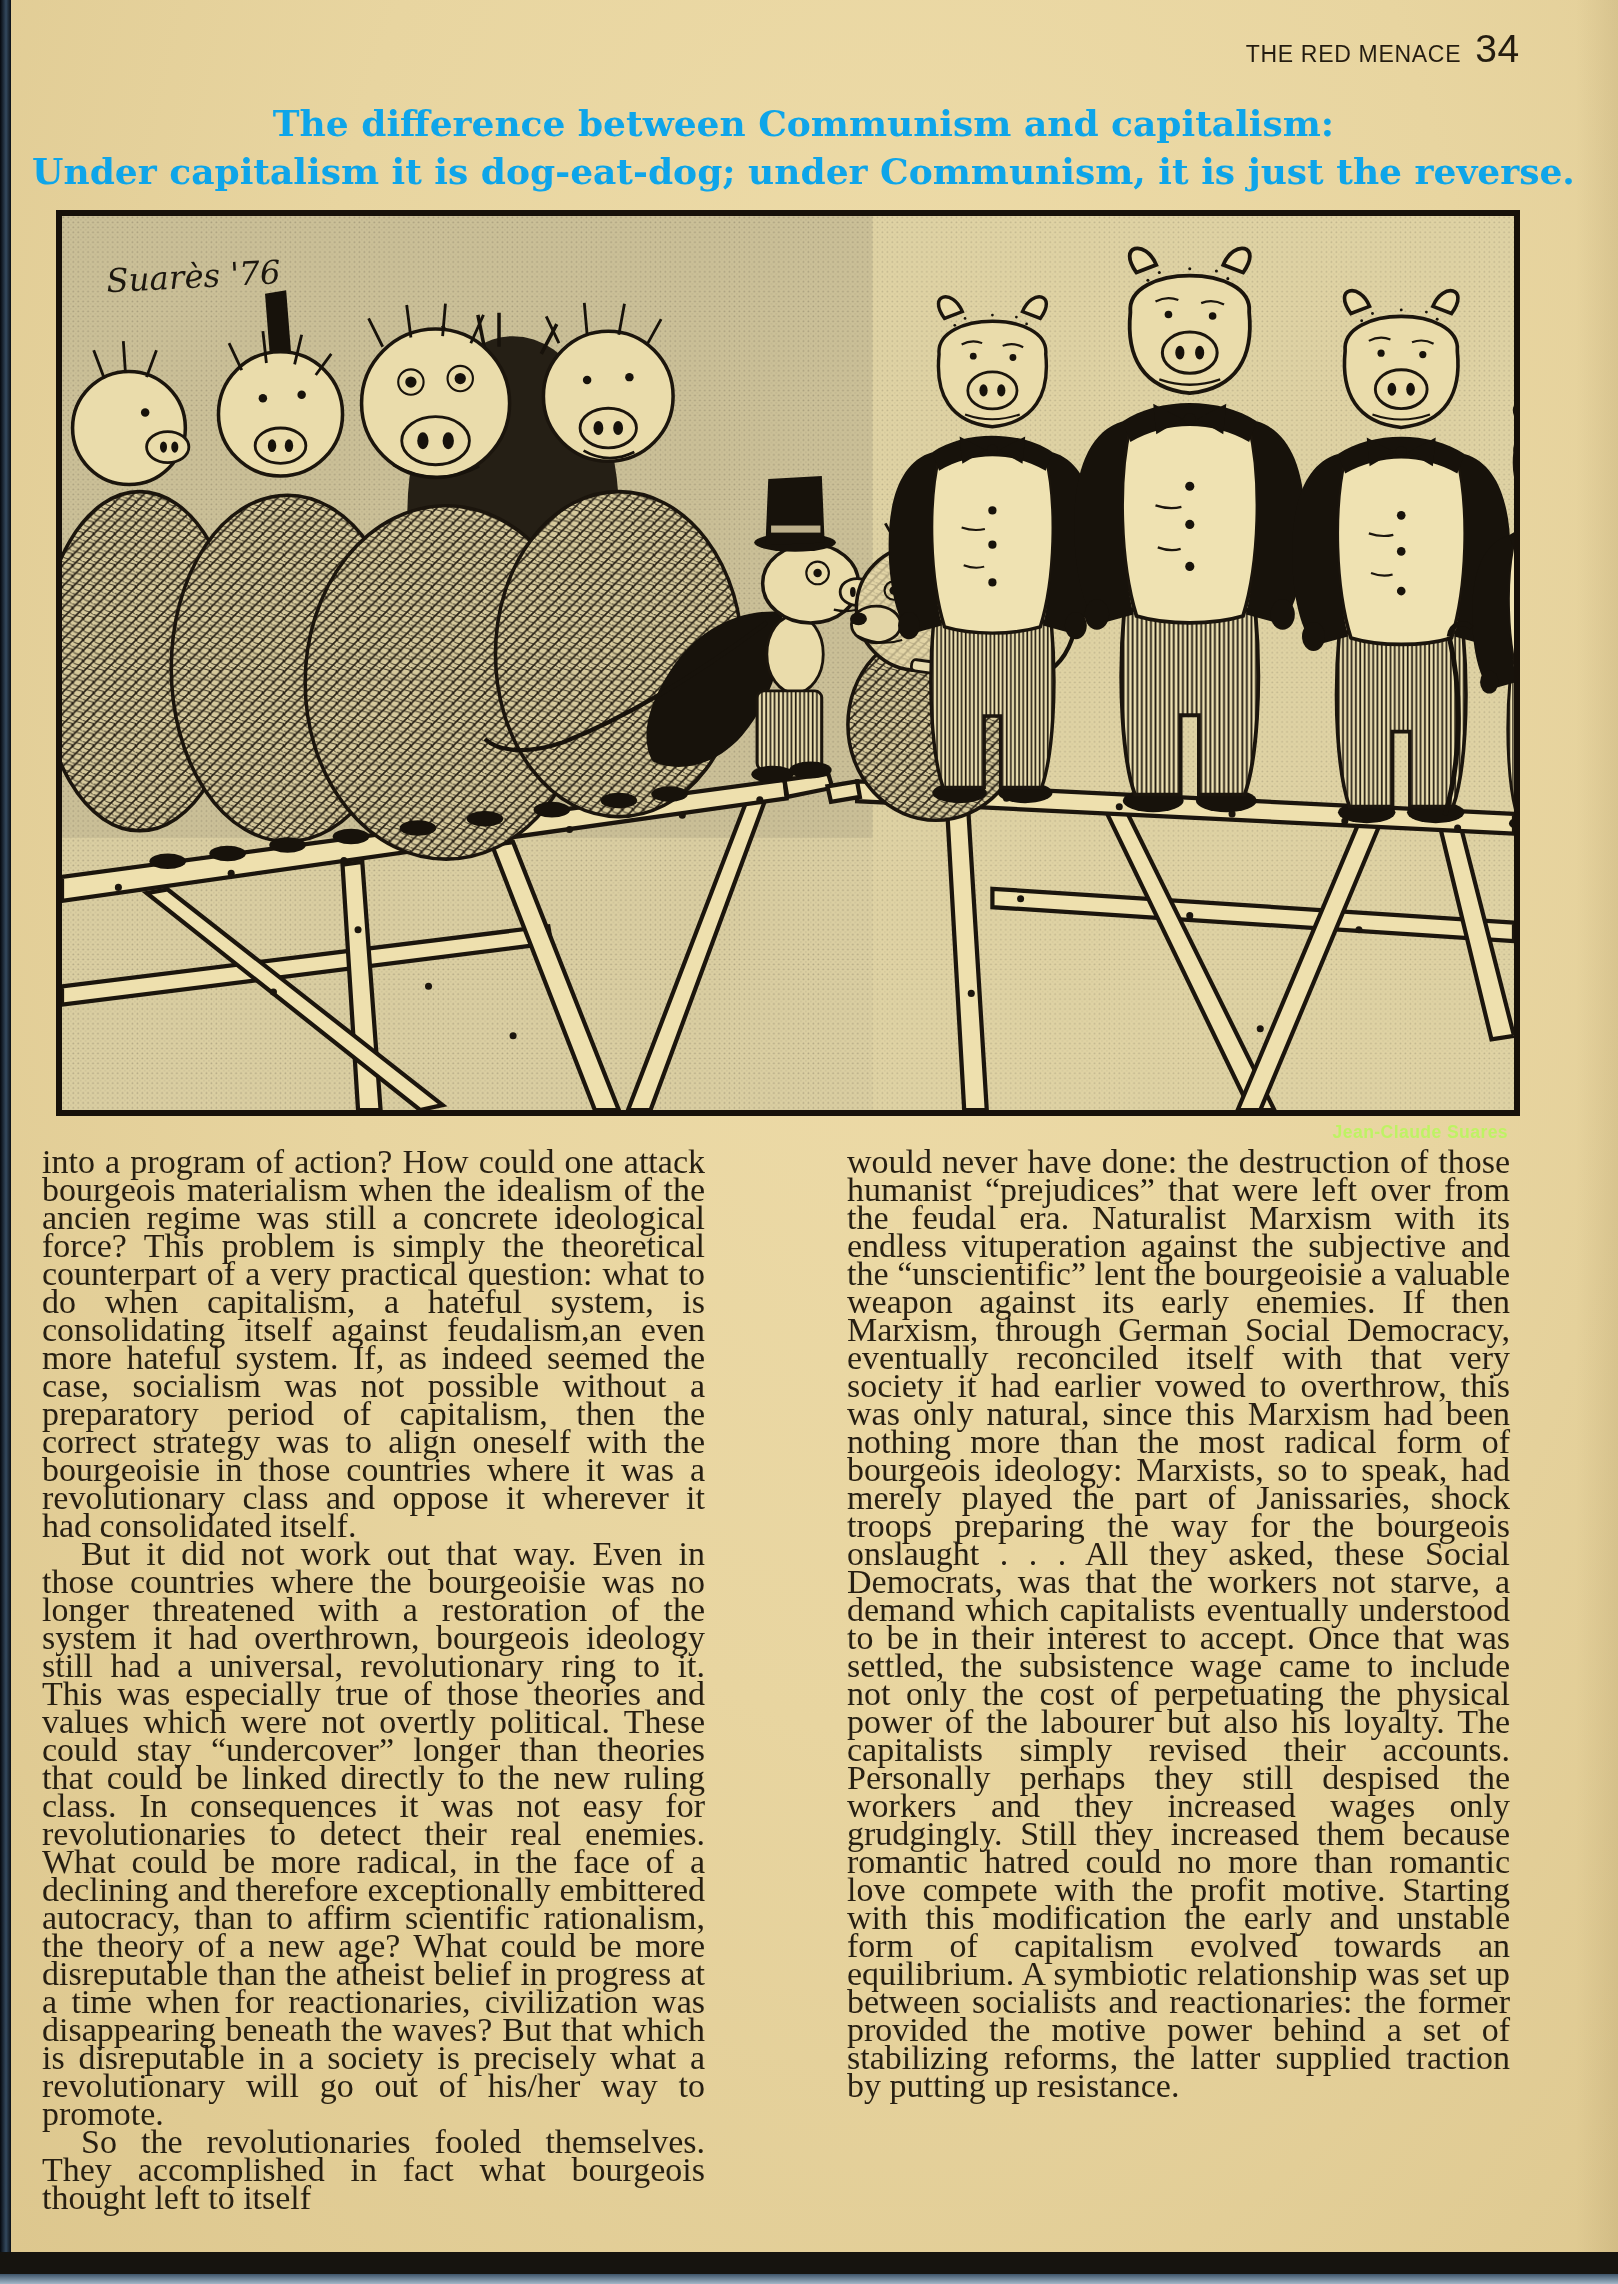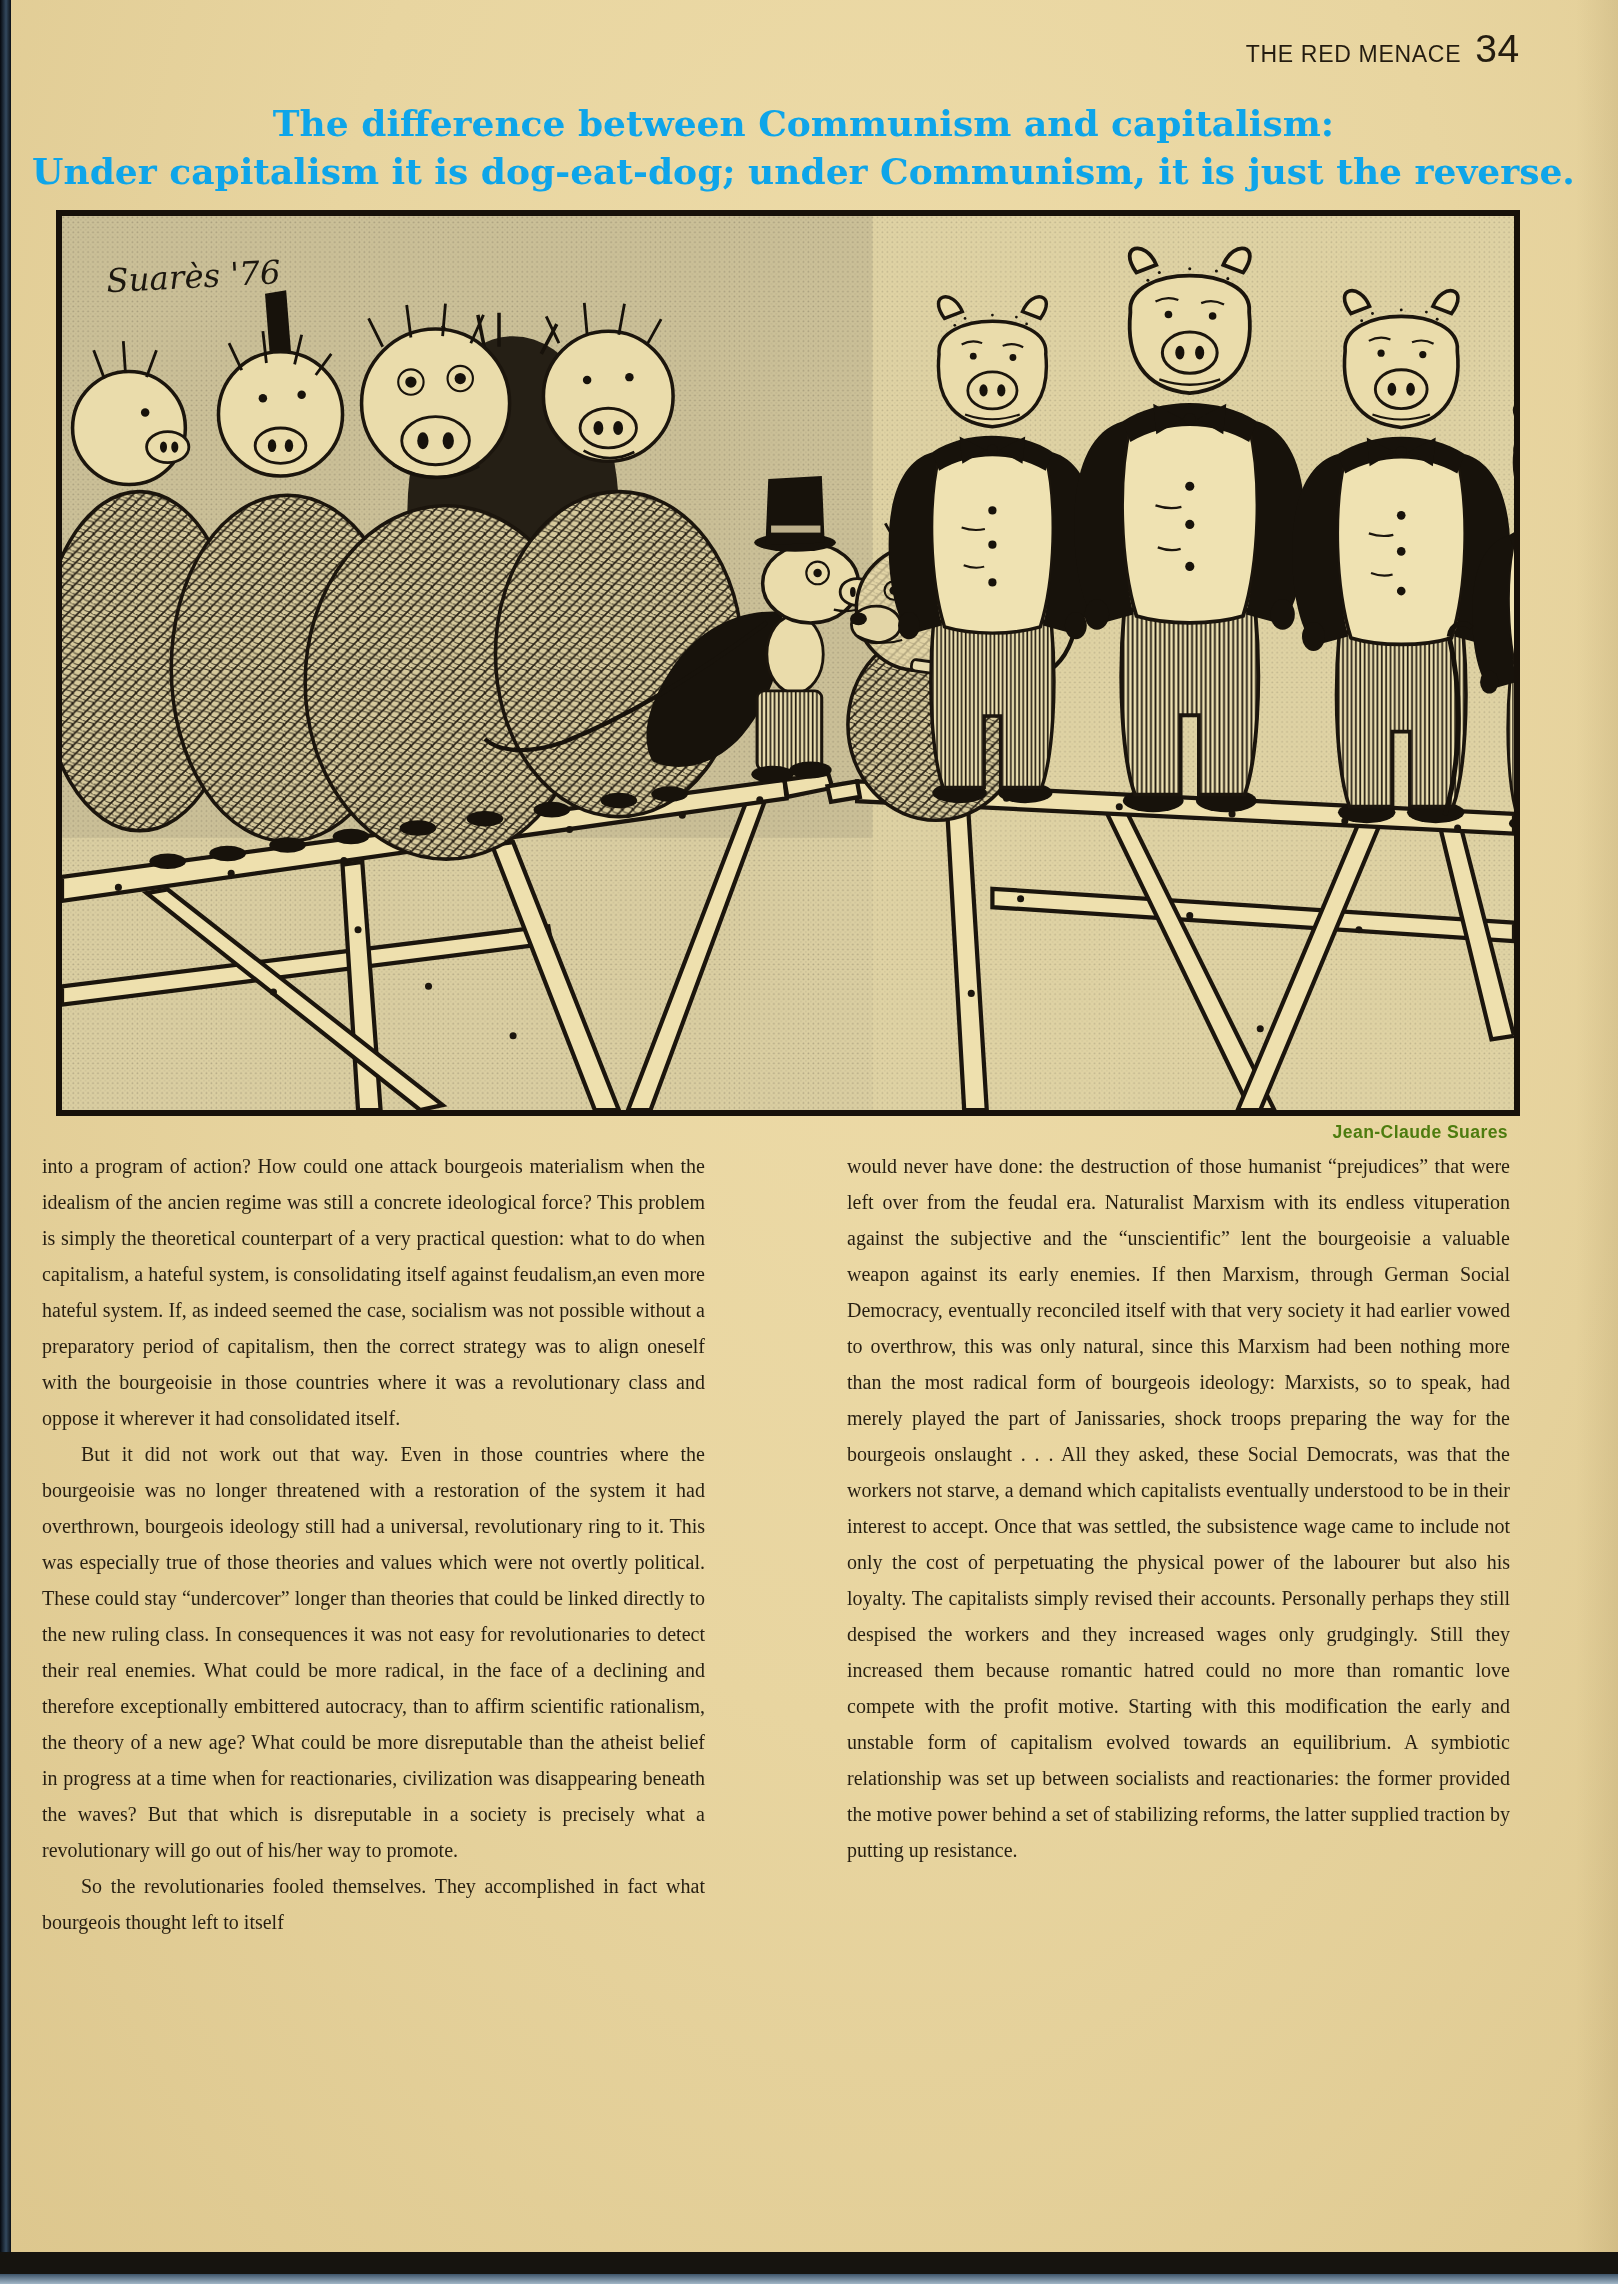--- a/index.html
+++ b/index.html
@@ -35,31 +35,31 @@
 
   .cartoon-frame{
     position:absolute;left:56px;top:210px;width:1452px;height:894px;
     border:6.3px solid #17110a;box-sizing:content-box;background:#d9cda0;
   }
   .cartoon-frame svg{display:block;width:100%;height:100%;}
 
   .credit{
     position:absolute;top:1122px;right:111px;
     font-family:"Liberation Sans", sans-serif;font-weight:bold;
-    font-size:17.6px;color:#4d7c0f;letter-spacing:0.4px;
+    font-size:17.6px;color:#bef264;letter-spacing:0.4px;
   }
 
   .article{
     position:absolute;left:42px;top:1148px;width:1523px;
     display:flex;color:#271f12;
   }
   .article .col{width:663px;}
   .article .col + .col{margin-left:142px;}
   .article p{
-    margin:0;font-size:20px;line-height:36px;
+    margin:0;font-size:34px;line-height:28px;
     text-align:justify;
   }
   .article p.indent{text-indent:39px;}
 </style>
 </head>
 <body>
 
 <div class="edge-left"></div>
 <div class="paper"></div>
 <div class="edge-bottom-black"></div>

